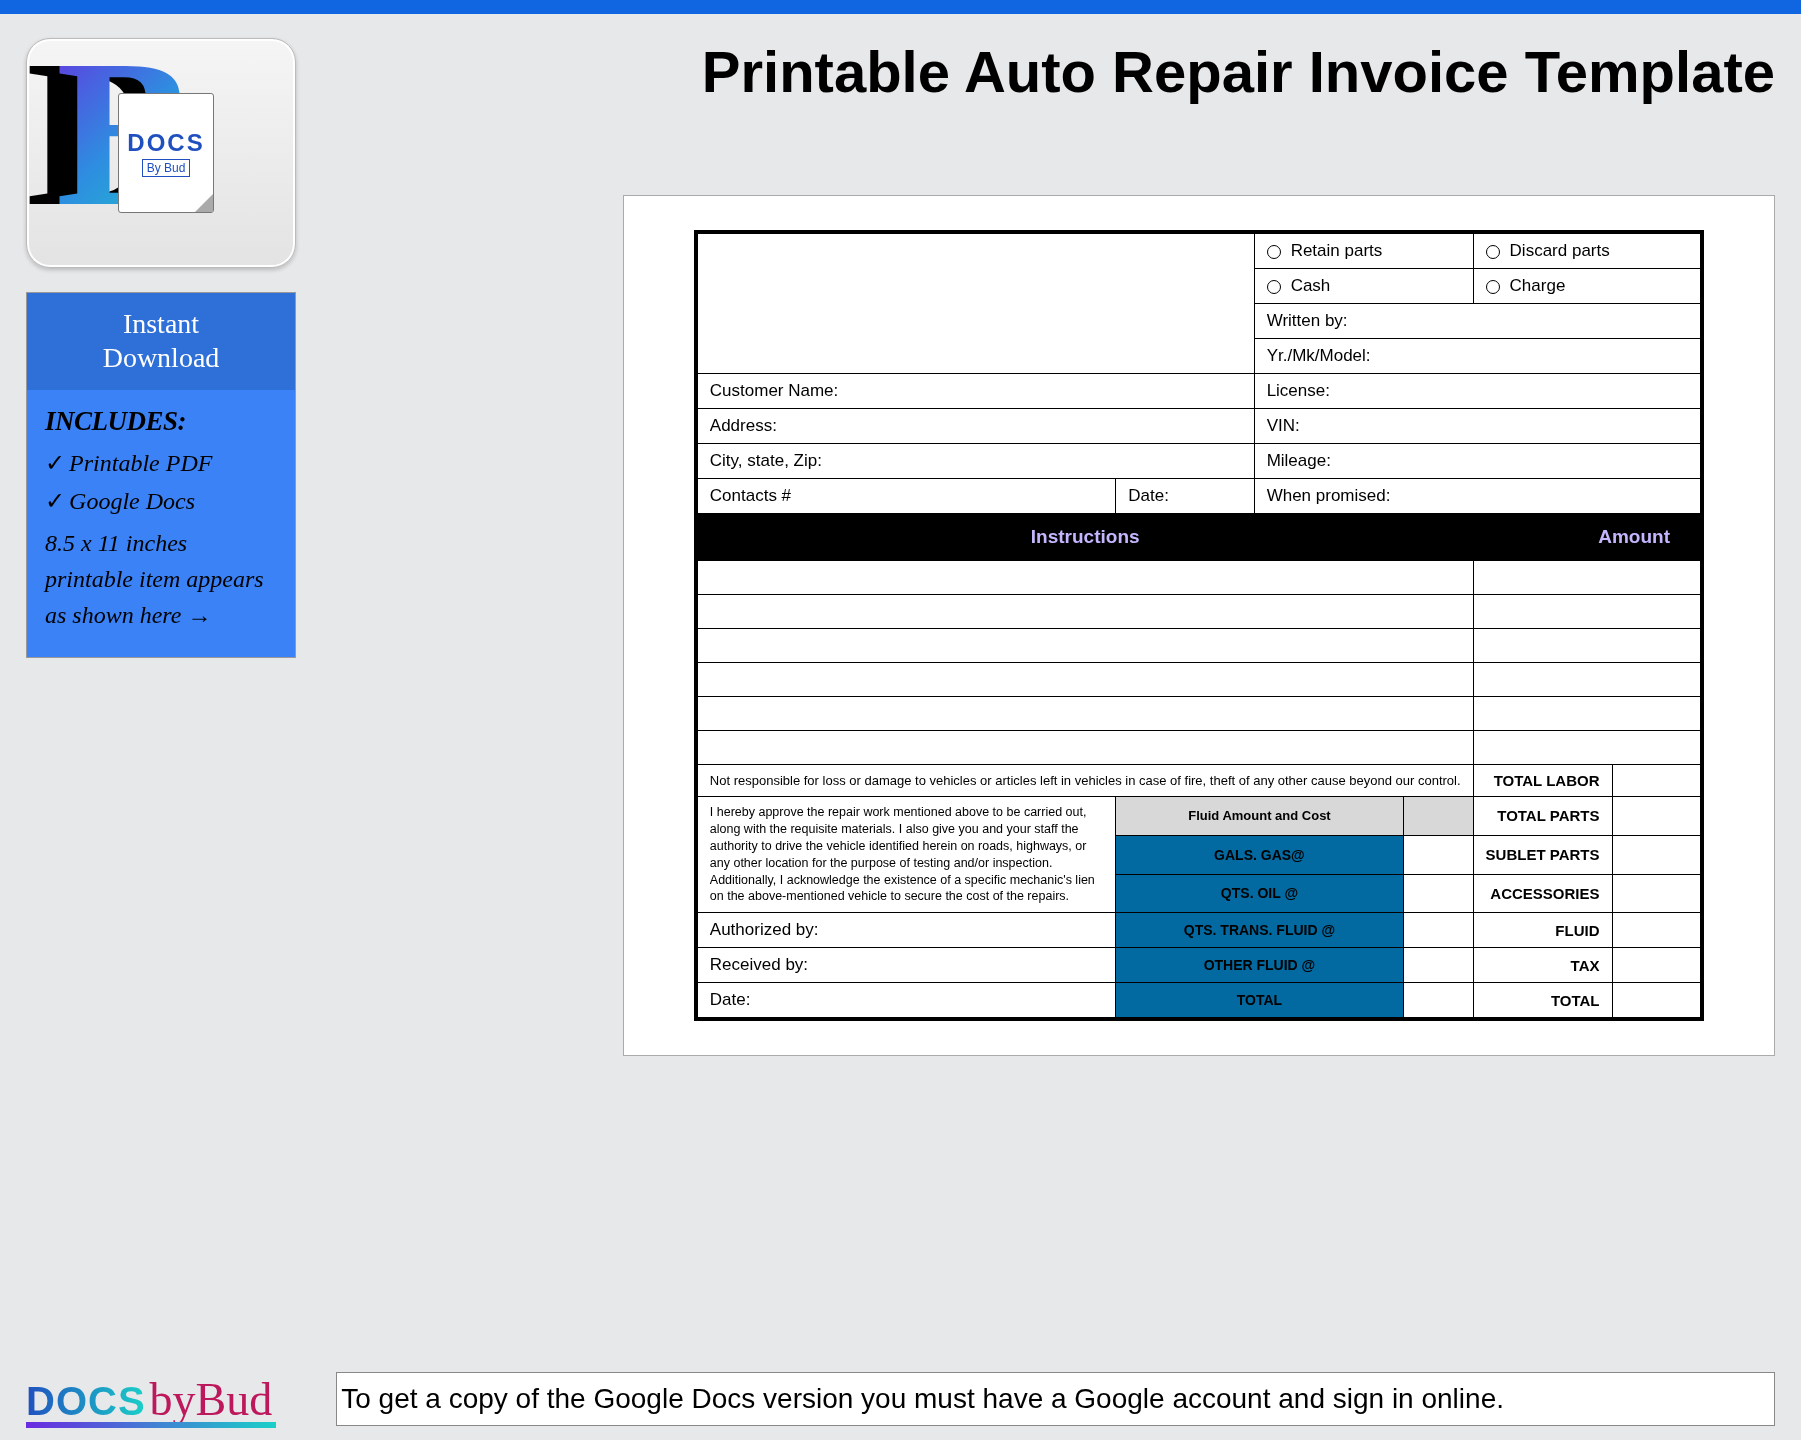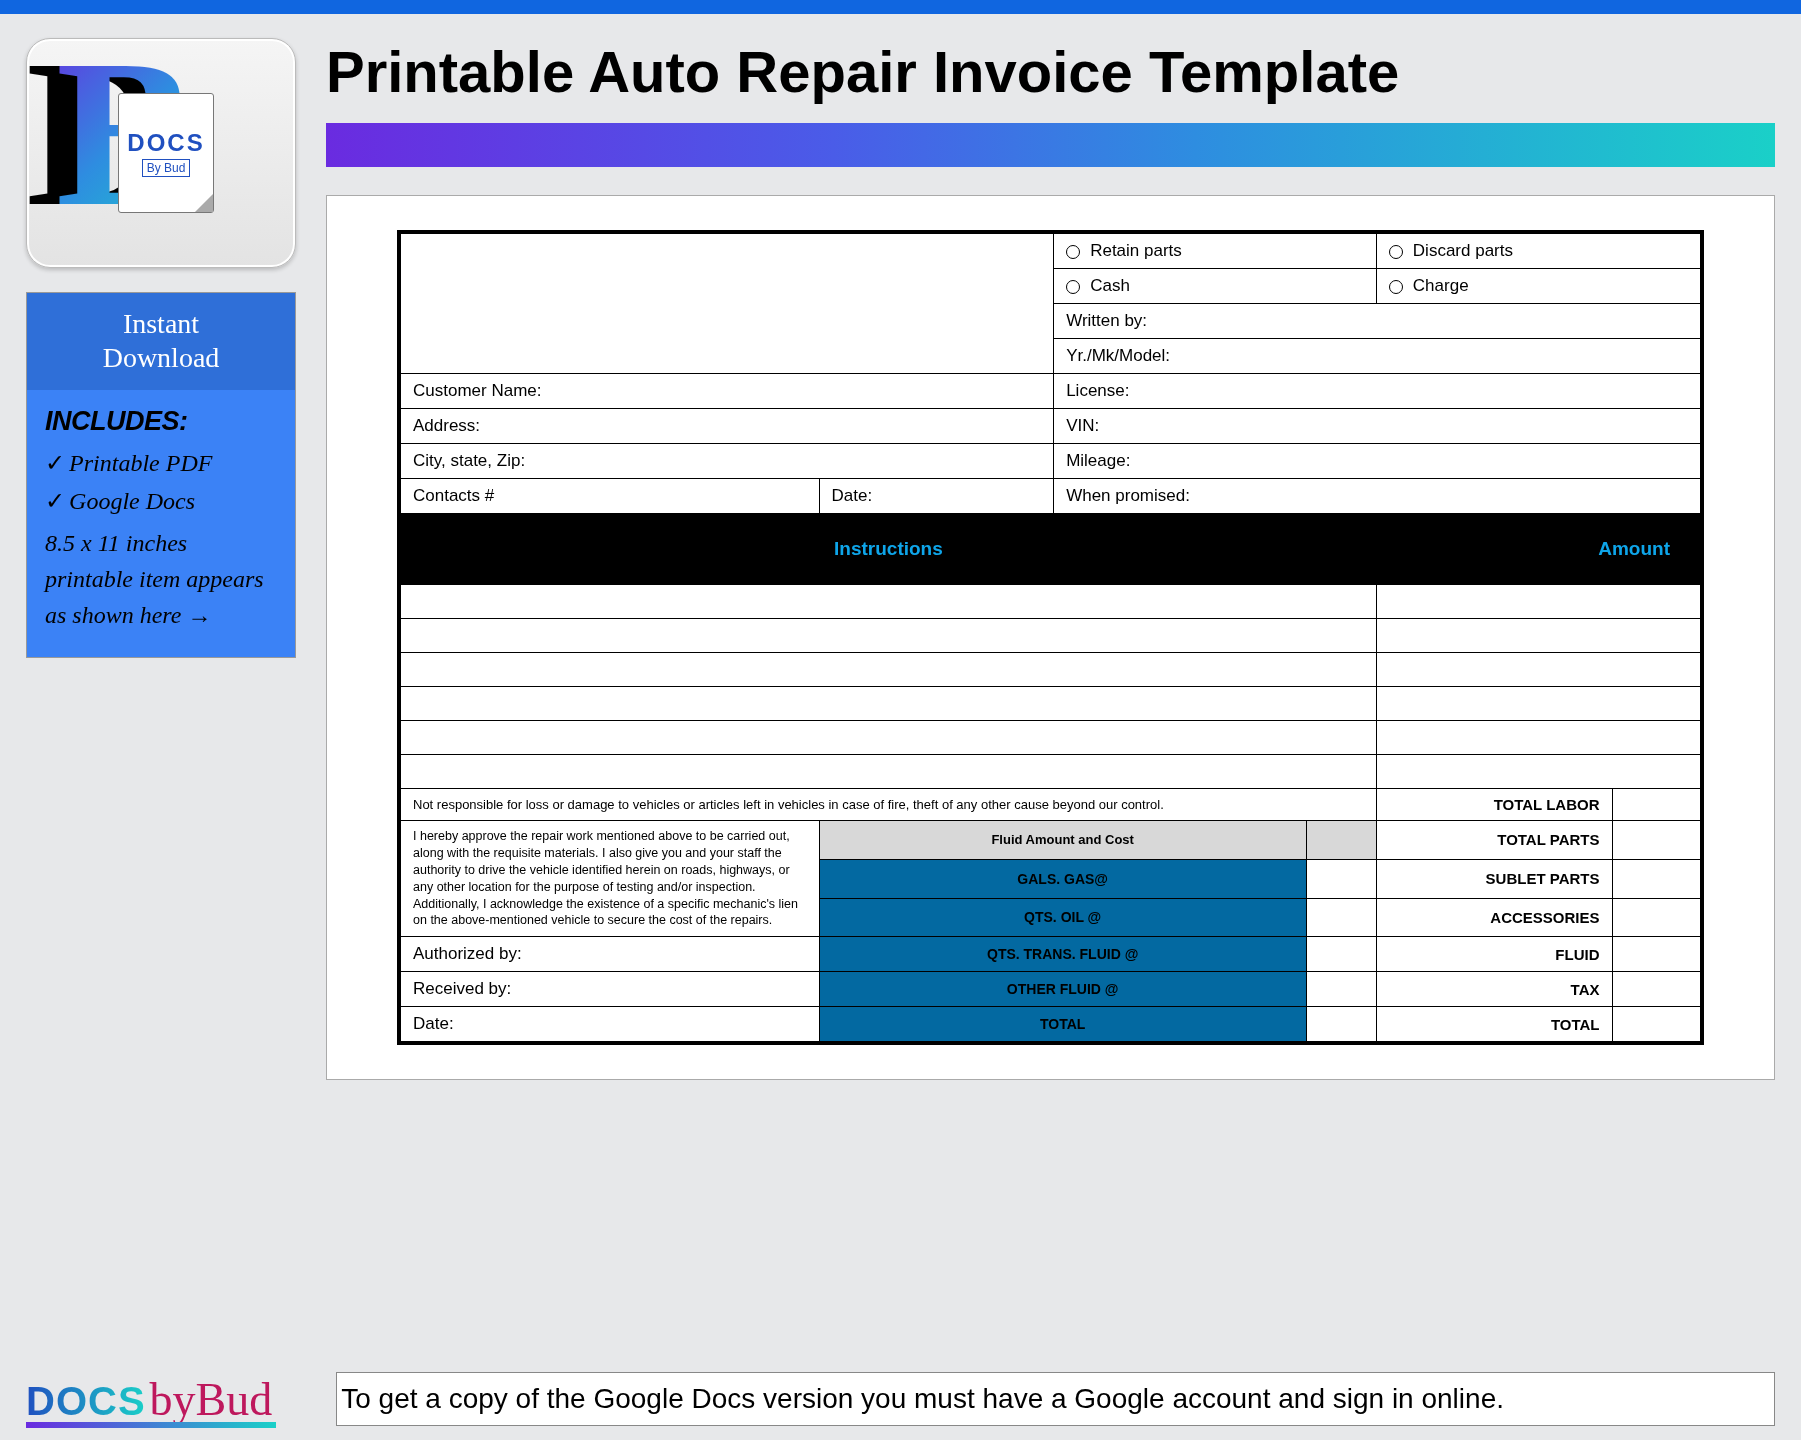--- a/index.html
+++ b/index.html
@@ -11,34 +11,34 @@
 .logo-inner { position: relative; width: 210px; height: 190px; }
 .logo-b { font-family: Georgia, serif; font-weight: bold; font-size: 210px; position: absolute; top: -45px; left: 0; background: linear-gradient(135deg,#6a2be0 0%,#2e8de0 50%,#1ad0c8 100%); -webkit-background-clip: text; background-clip: text; color: transparent; }
 .logo-d { font-family: Georgia, serif; font-weight: bold; font-size: 210px; position: absolute; top: -45px; left: -30px; color: #000; }
 .logo-paper { position: absolute; top: 35px; left: 62px; width: 96px; height: 120px; background: #fff; border: 1px solid #777; border-radius: 3px; display: flex; flex-direction: column; align-items: center; justify-content: center; }
 .logo-docs { font-family: Arial, sans-serif; font-weight: bold; font-size: 24px; color: #2050c0; letter-spacing: 2px; }
 .logo-bybud { font-family: Arial, sans-serif; font-size: 12px; border: 1px solid #2050c0; color: #2050c0; padding: 1px 4px; margin-top: 2px; }
 .logo-fold { position: absolute; bottom: 0; right: 0; width: 0; height: 0; border-left: 18px solid transparent; border-bottom: 18px solid #aaa; }
 .info-box { background: #3b82f6; border: 1px solid #999; }
 .instant-dl { background: #2f6fd8; color: #fff; text-align: center; font-family: Georgia, serif; font-size: 28px; padding: 14px 0 16px 0; line-height: 1.2; }
 .includes-body { padding: 16px 18px 24px 18px; }
-.includes-hdr { font-family: Liberation Sans, sans-serif; font-weight: bold; font-style: italic; font-size: 27px; letter-spacing: -0.5px; margin-bottom: 12px; }
+.includes-hdr { font-family: Liberation Serif, serif; font-weight: bold; font-style: italic; font-size: 27px; letter-spacing: -0.5px; margin-bottom: 12px; }
 .check-line { font-family: Georgia, serif; font-style: italic; font-size: 24px; margin-bottom: 10px; }
 .check-mark { font-style: normal; margin-right: 4px; }
 .dims-text { font-family: Georgia, serif; font-style: italic; font-size: 24px; line-height: 1.5; margin-top: 6px; }
-.right-col { flex: 1; display: flex; flex-direction: column; }
+.right-col { flex: 1; display: flex; flex-direction: column; align-items: flex-end; }
 .page-title { font-family: Arial, sans-serif; font-weight: bold; font-size: 58px; color: #000; margin-bottom: 18px; }
 .gradient-bar { height: 44px; background: linear-gradient(90deg,#6a2be0 0%,#4a5ce8 35%,#2e8de0 60%,#1ad0c8 100%); margin-bottom: 28px; }
 .preview-panel { flex: 1; background: #fff; border: 1px solid #aaa; padding: 34px 70px 34px 70px; overflow: hidden; }
 .invoice { width: 100%; border: 4px solid #000; font-family: Arial, sans-serif; font-size: 17px; color: #000; border-collapse: collapse; }
 .invoice td, .invoice th { border: 1.5px solid #000; padding: 7px 12px; vertical-align: middle; }
 .top-blank { height: 124px; }
 .radio-cell { padding: 6px 12px; }
 .radio-circle { display: inline-block; width: 14px; height: 14px; border: 1.5px solid #000; border-radius: 50%; margin-right: 10px; vertical-align: middle; }
-.hdr-row td { background: #000; color: #0ea5e9; font-weight: bold; padding: 24px 12px; }
+.hdr-row td { background: #000; color: #c4b5fd; font-weight: bold; padding: 12px 12px; }
 .hdr-row .instr { text-align: center; font-size: 19px; }
 .hdr-row .amt { text-align: right; padding-right: 30px; font-size: 19px; }
 .blank-row td { height: 34px; }
 .notresp { font-size: 13px; padding: 8px 10px; }
 .disclaimer { font-size: 12.5px; line-height: 1.35; padding: 6px 10px; }
 .fluid-hdr { background: #d8d8d8; font-weight: bold; text-align: center; font-size: 13px; }
 .fluid-cell { background: #0369a1; font-weight: bold; text-align: center; font-size: 14px; padding: 8px 10px; }
 .total-cell { font-weight: bold; text-align: right; font-size: 15px; padding-right: 16px; }
 .sig-cell { padding: 10px 12px; font-size: 17px; }
 .footer { position: absolute; bottom: 14px; left: 26px; right: 26px; display: flex; align-items: flex-end; gap: 24px; }

